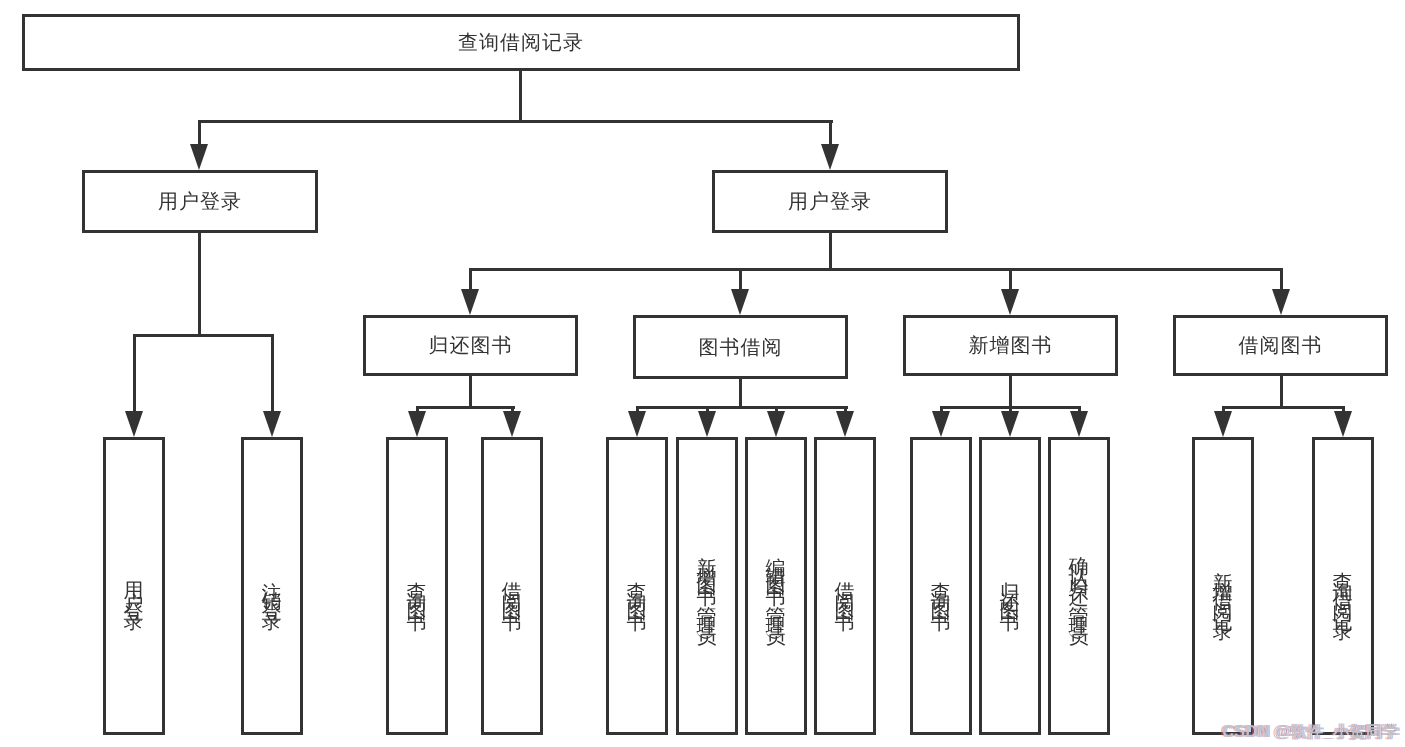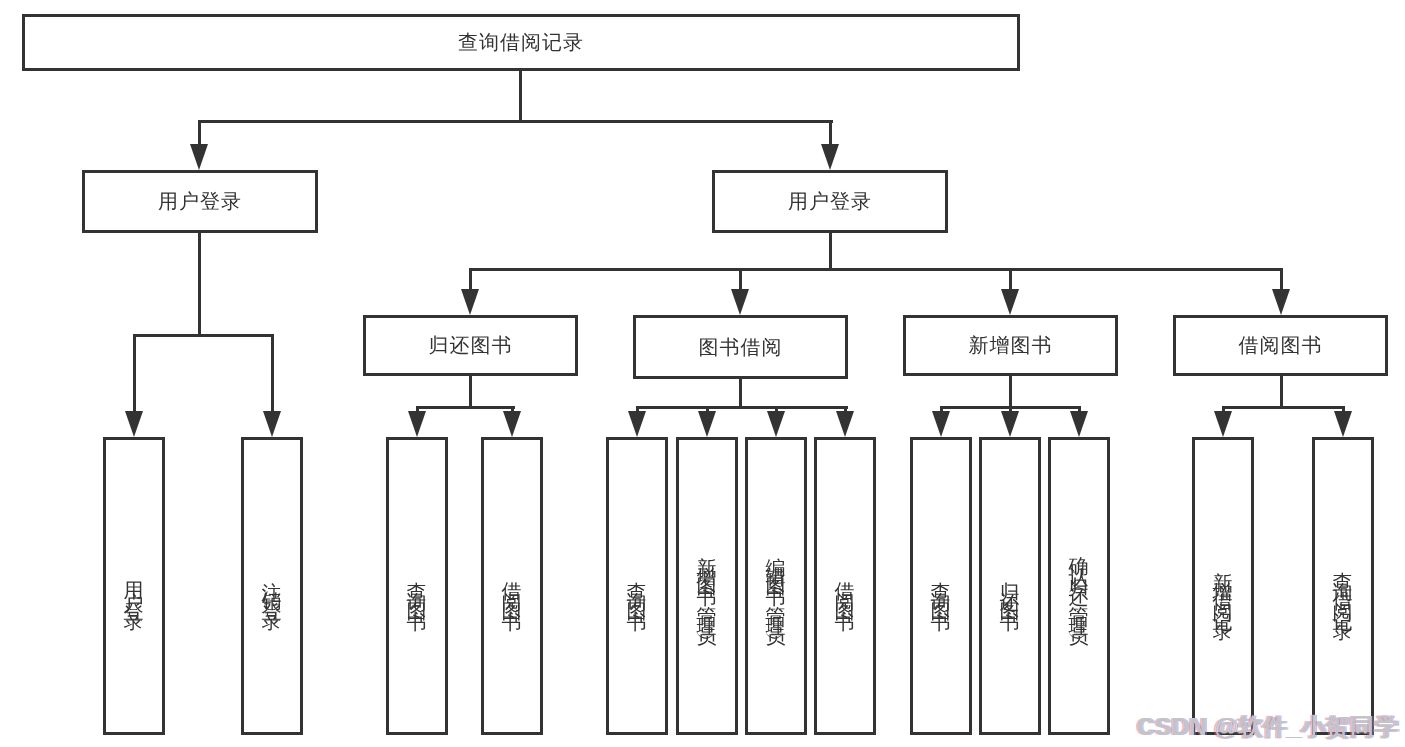--- a/index.html
+++ b/index.html
@@ -45,21 +45,21 @@
   .ar{
     position:absolute;display:block;
     width:0;height:0;
     border-left:9px solid transparent;
     border-right:9px solid transparent;
     border-top:26px solid var(--line);
   }
   .watermark{
     position:absolute;
     right:6px;bottom:4px;
-    font-size:24px;
+    font-size:16px;
     font-weight:600;
     color:var(--watermark);
     letter-spacing:0.5px;
     text-shadow:-2px 0 0 rgba(222,110,110,0.45), 2px 0 0 rgba(110,135,222,0.45);
   }
 </style>
 </head>
 <body>
 
 <div class="stage">

